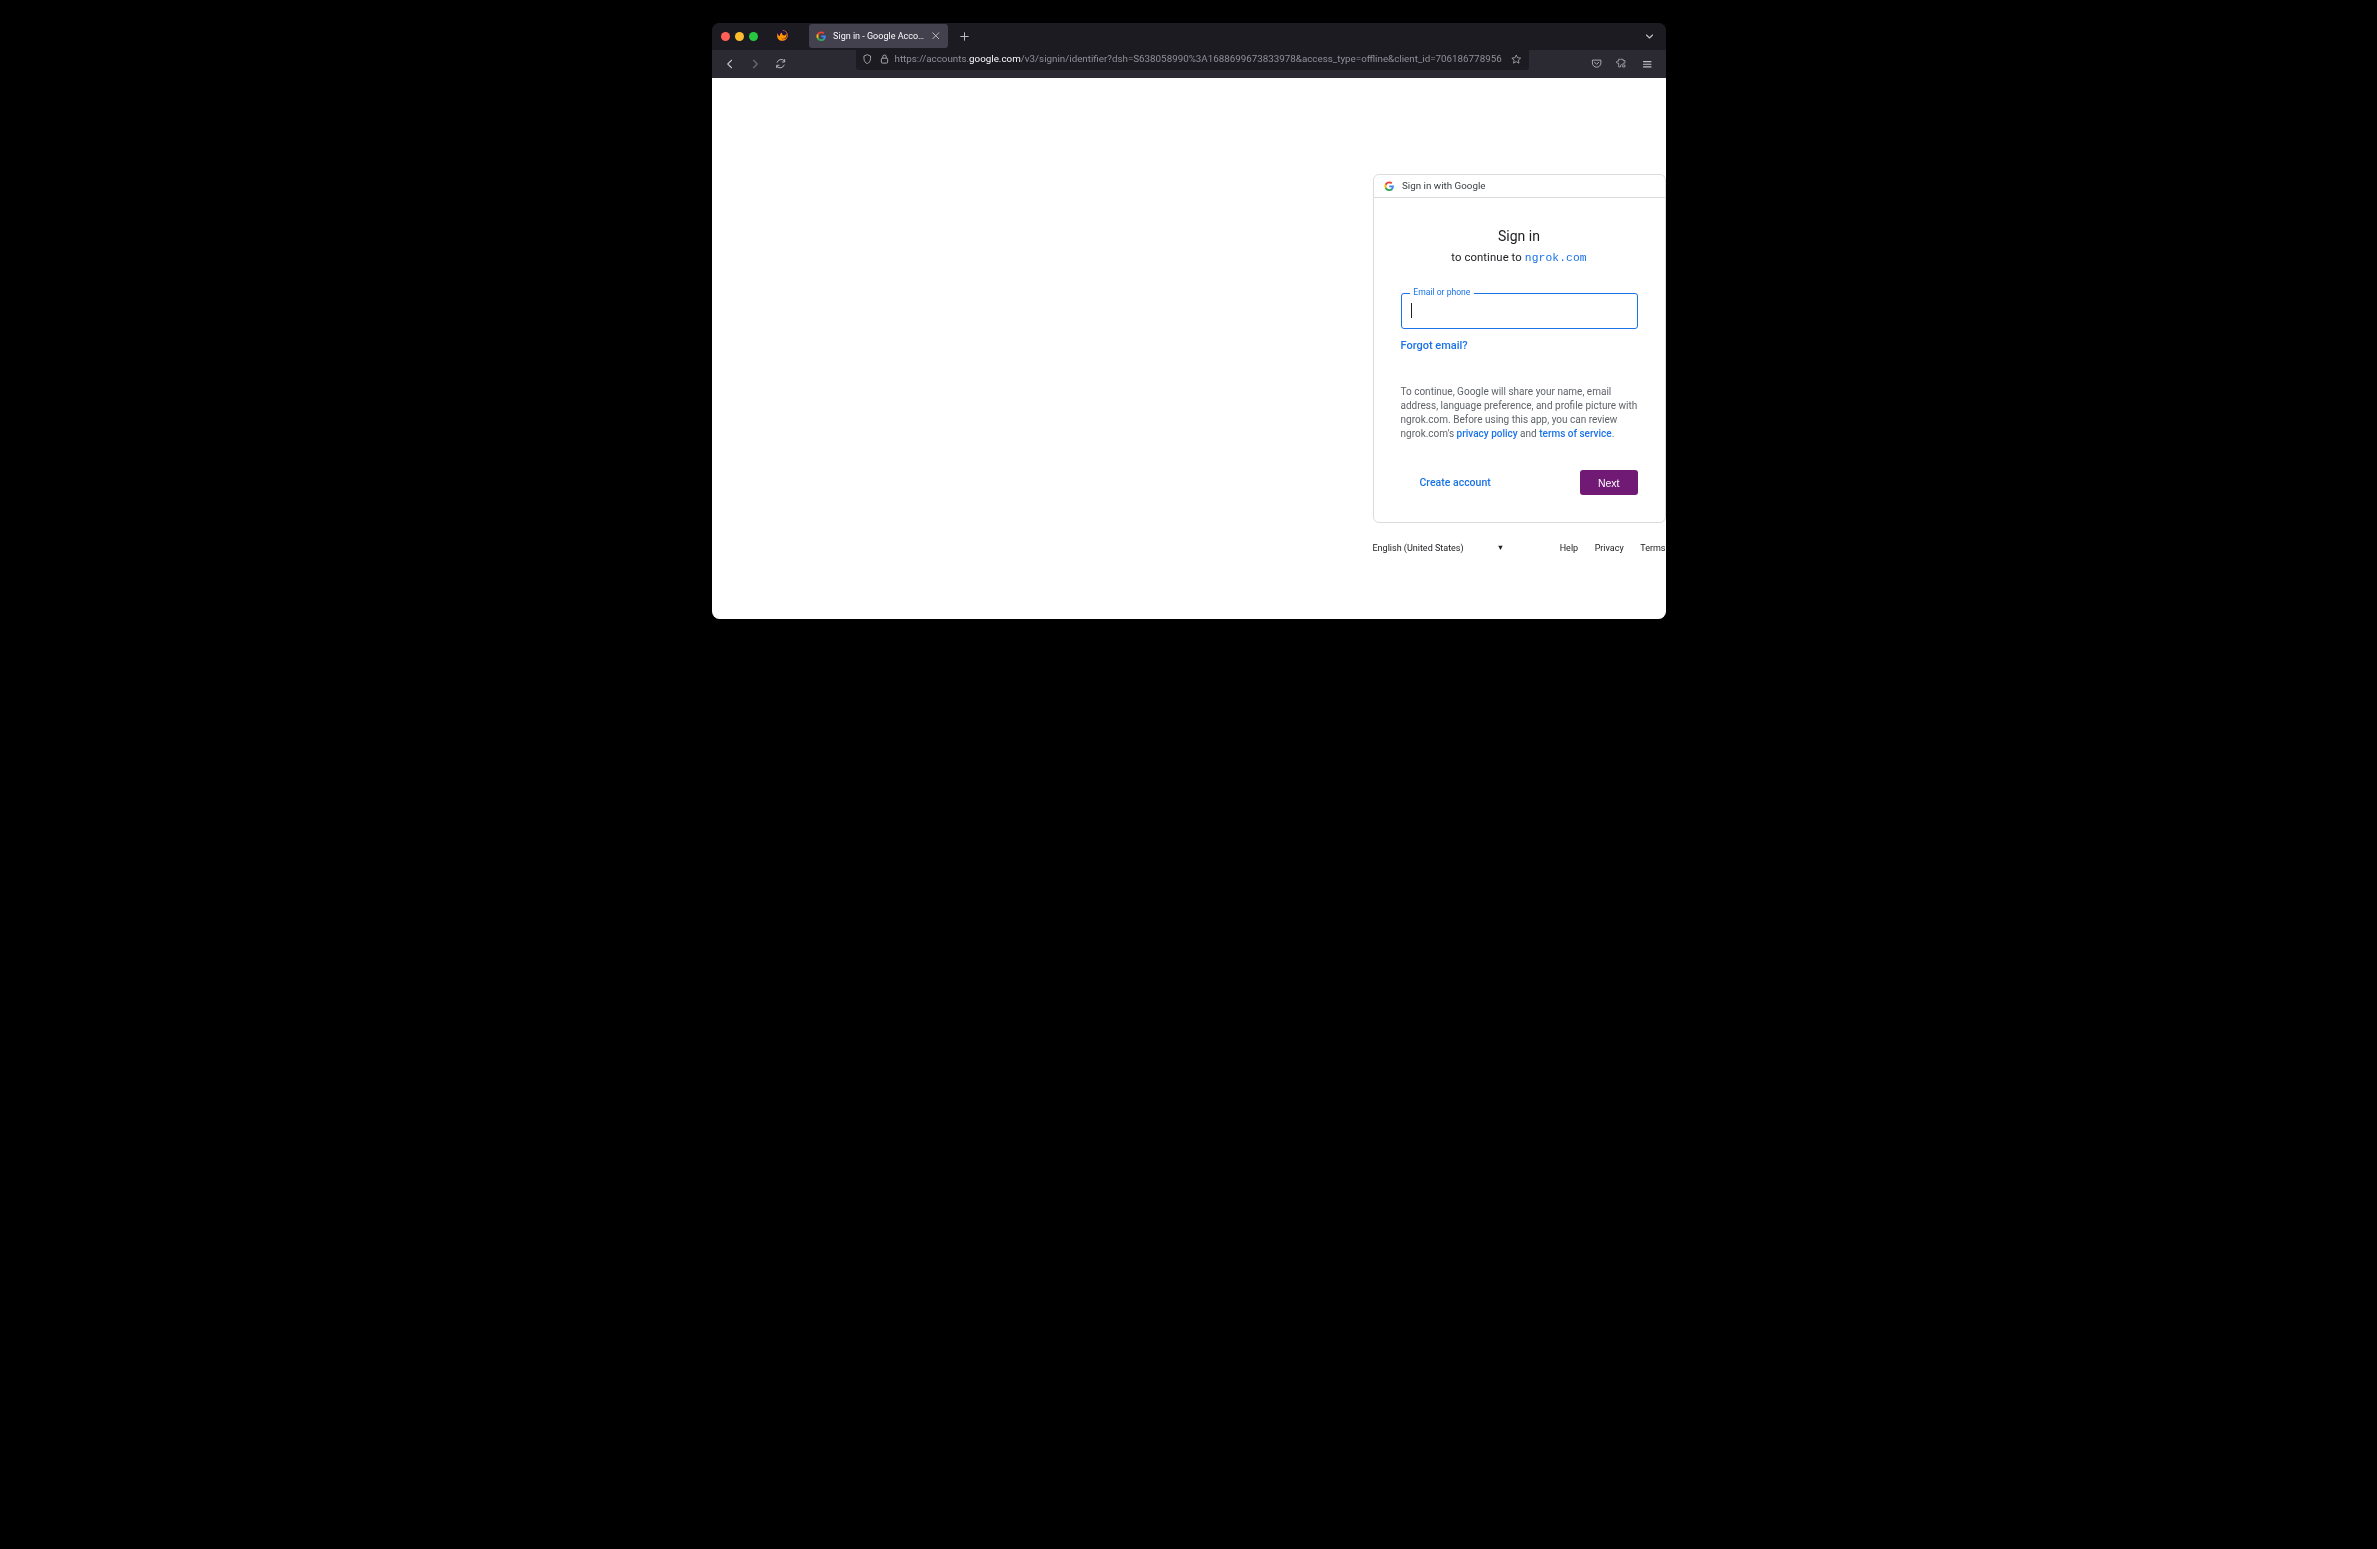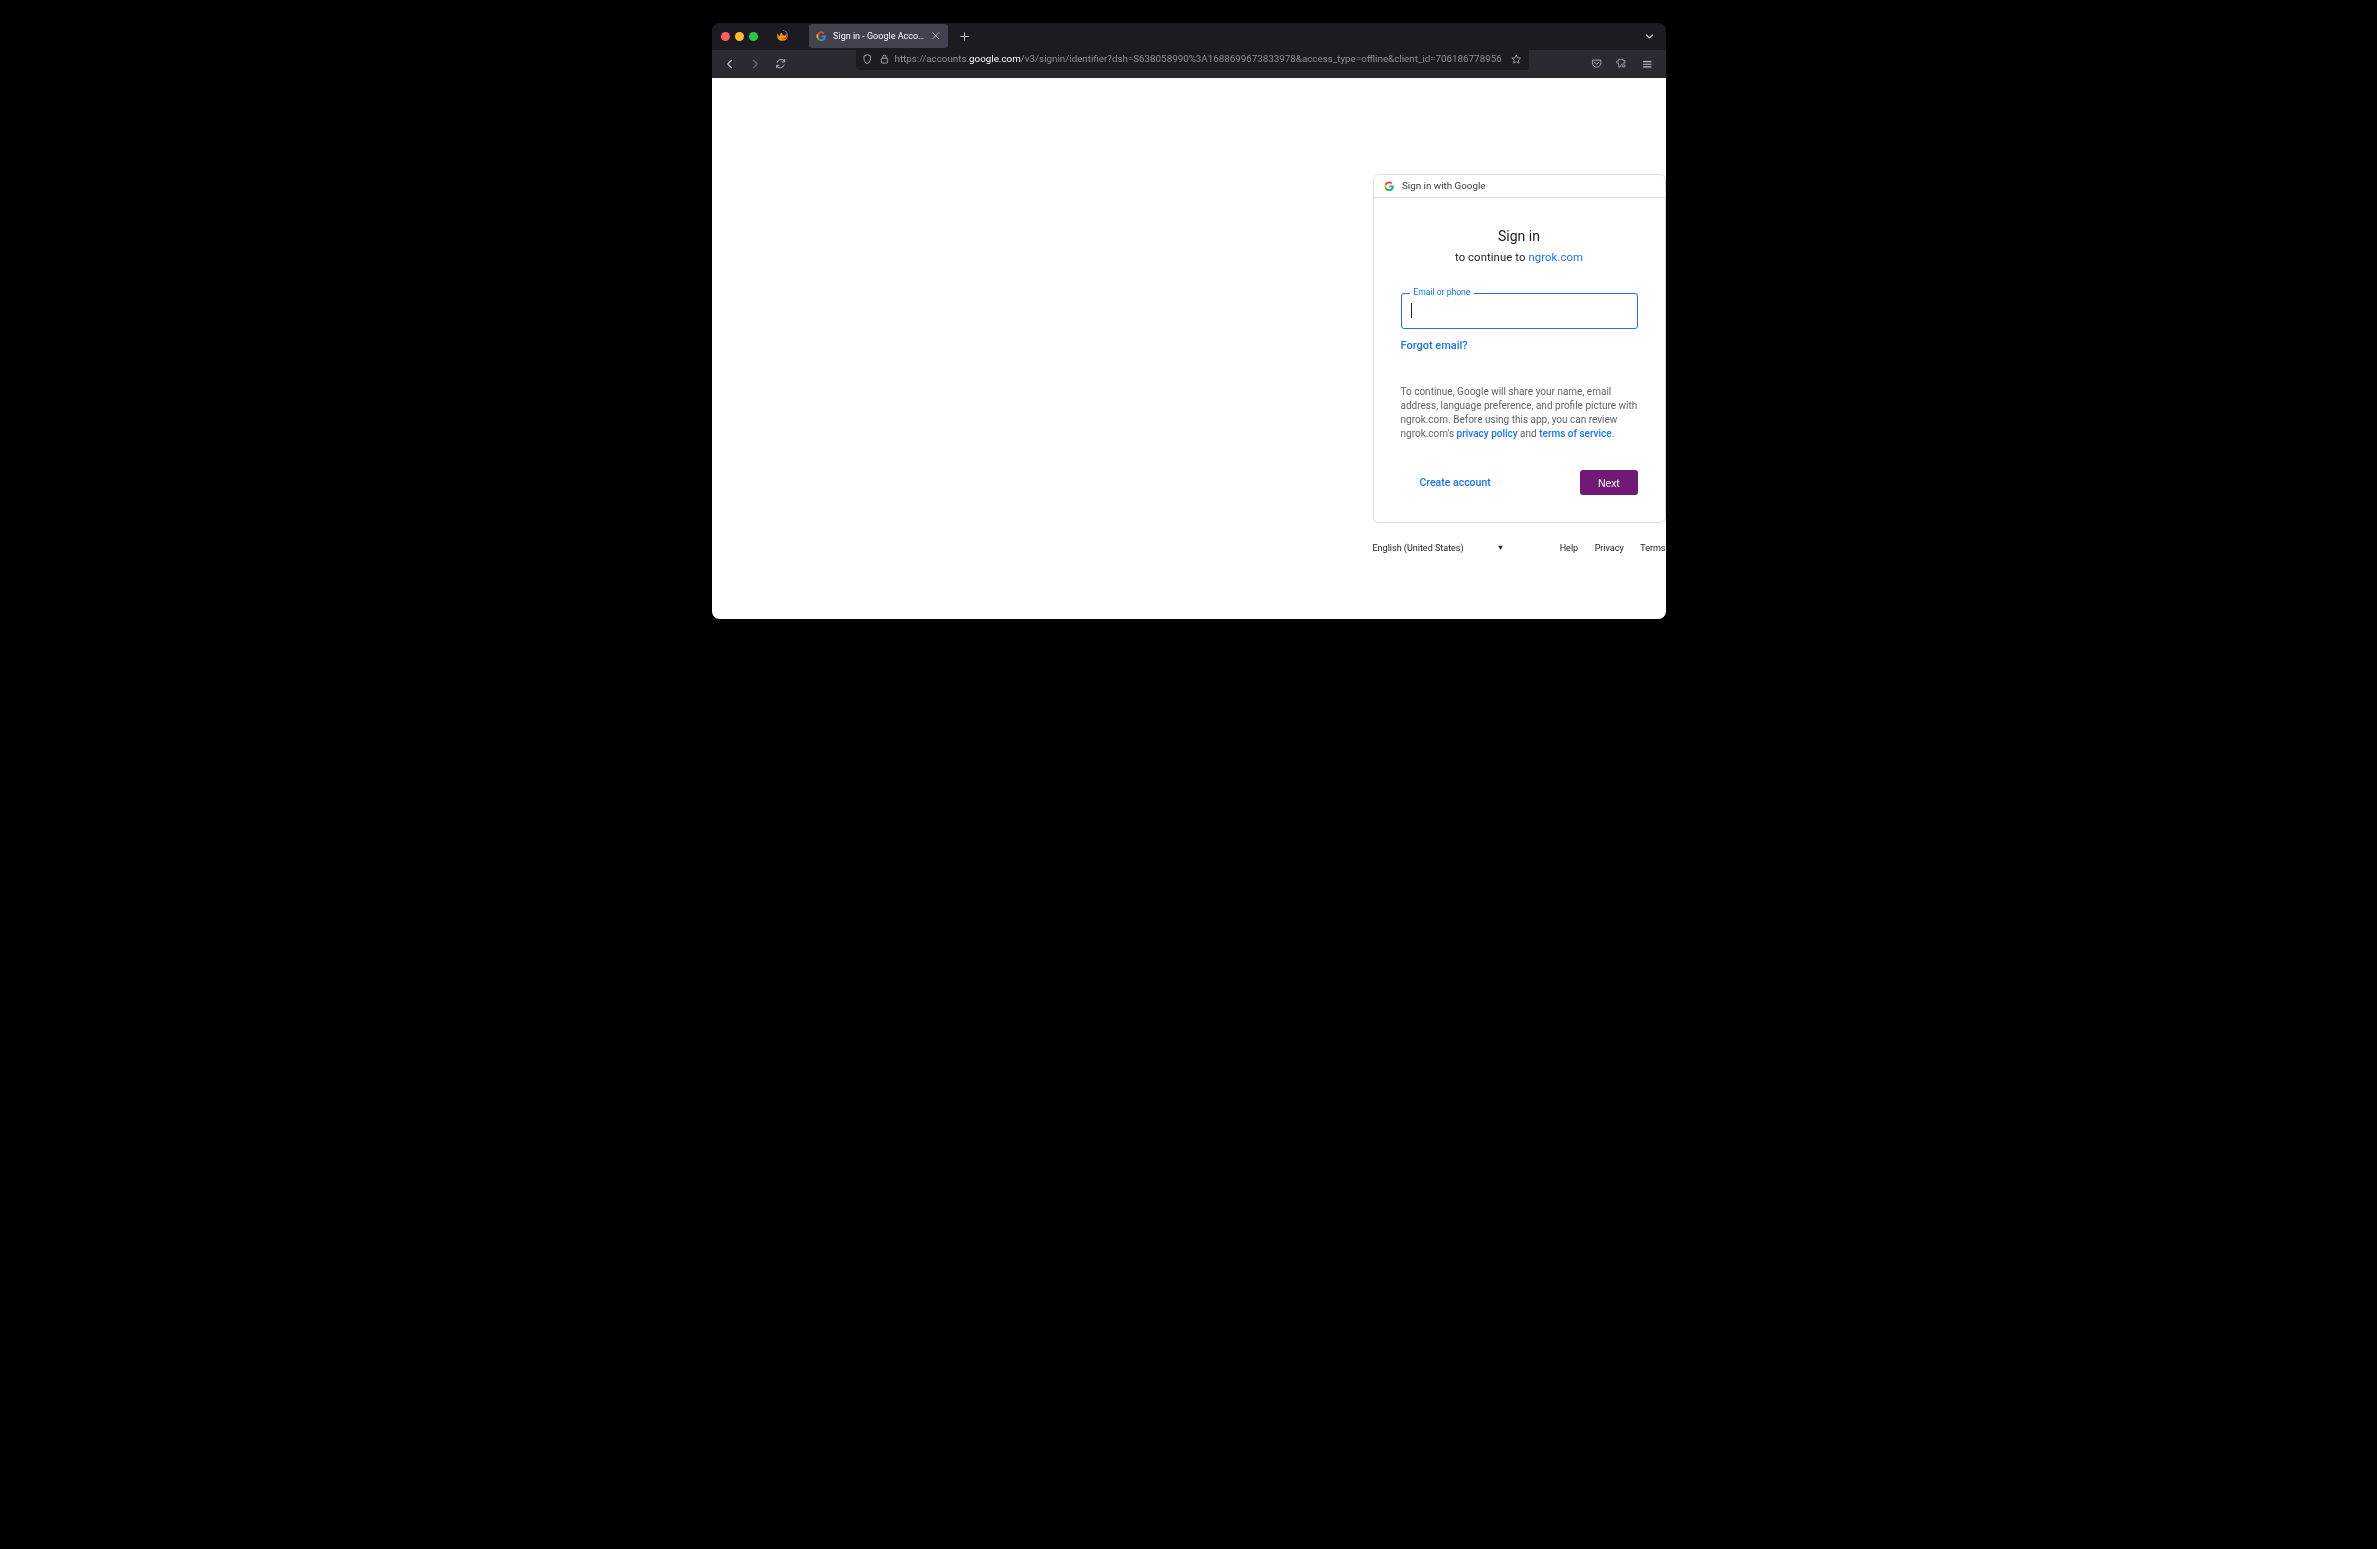--- a/index.html
+++ b/index.html
@@ -179,20 +179,21 @@
     .signin-subtitle {
       margin-top: 7.5px;
       font-size: 11.3px;
       text-align: center;
       color: #202124;
       letter-spacing: 0.1px;
     }
     .signin-subtitle a {
       color: #1a73e8;
       text-decoration: none;
+      font-family: Liberation Mono, monospace;
     }
     .input-wrap {
       position: relative;
       margin-top: 28.6px;
     }
     .input-label {
       position: absolute;
       top: -5.3px;
       left: 9px;
       background: #fff;

